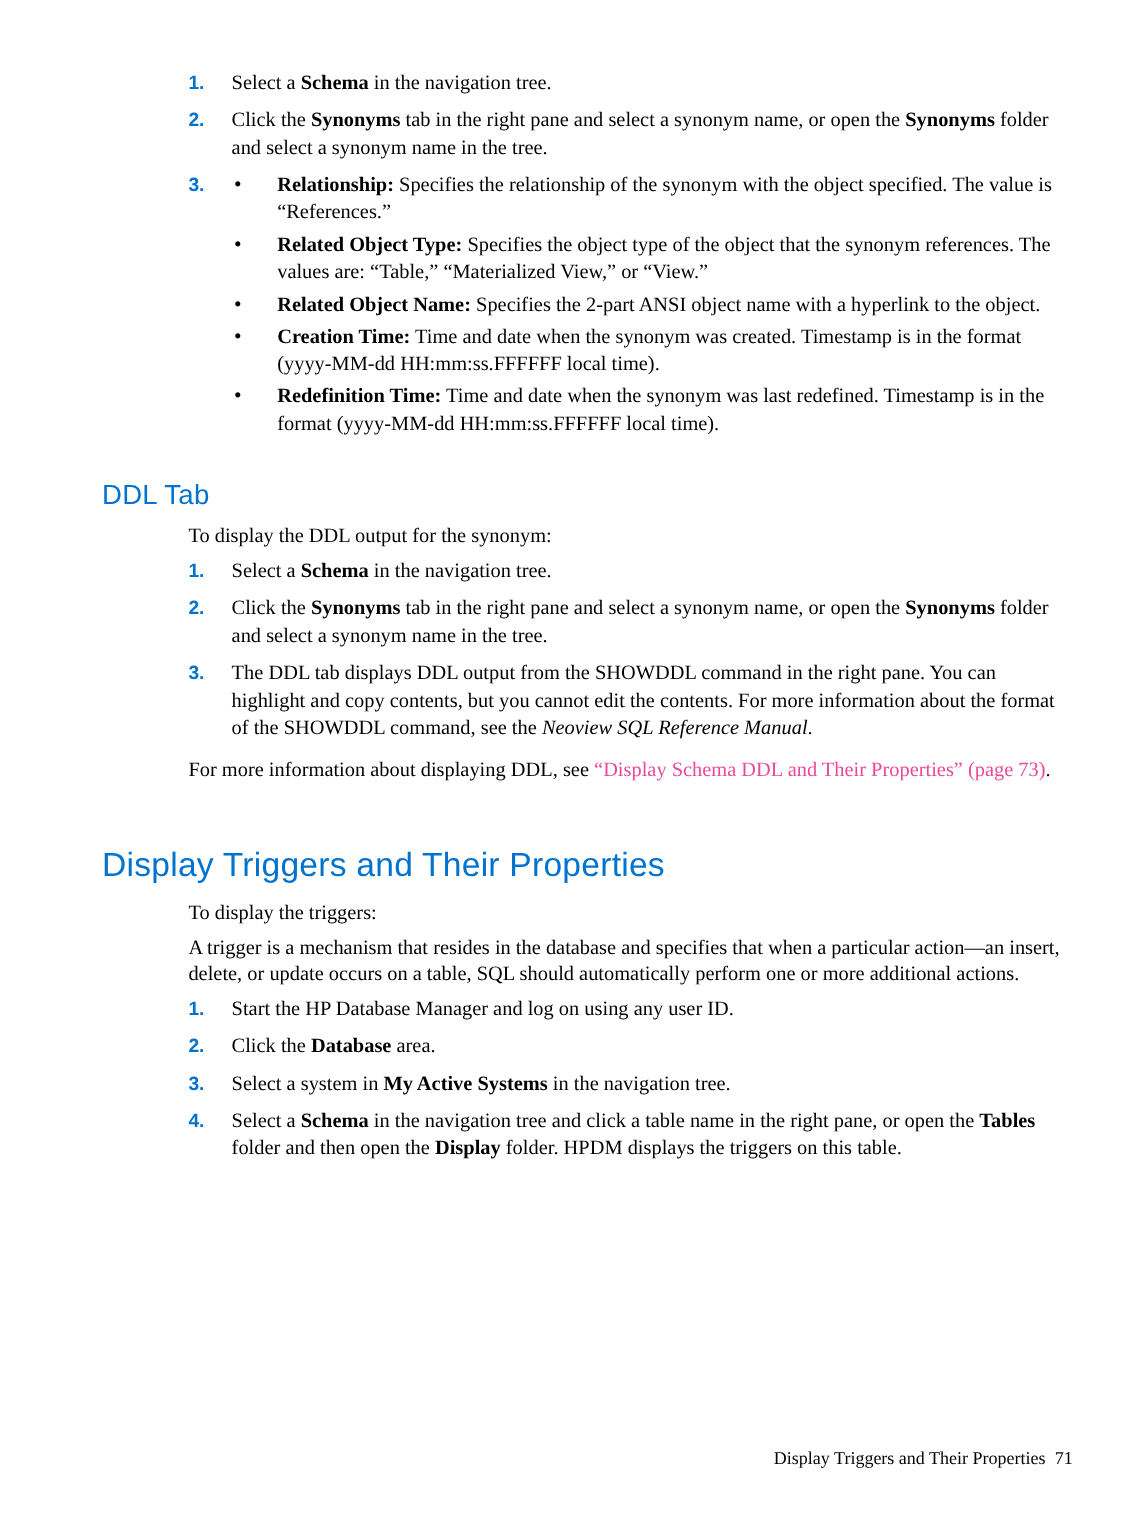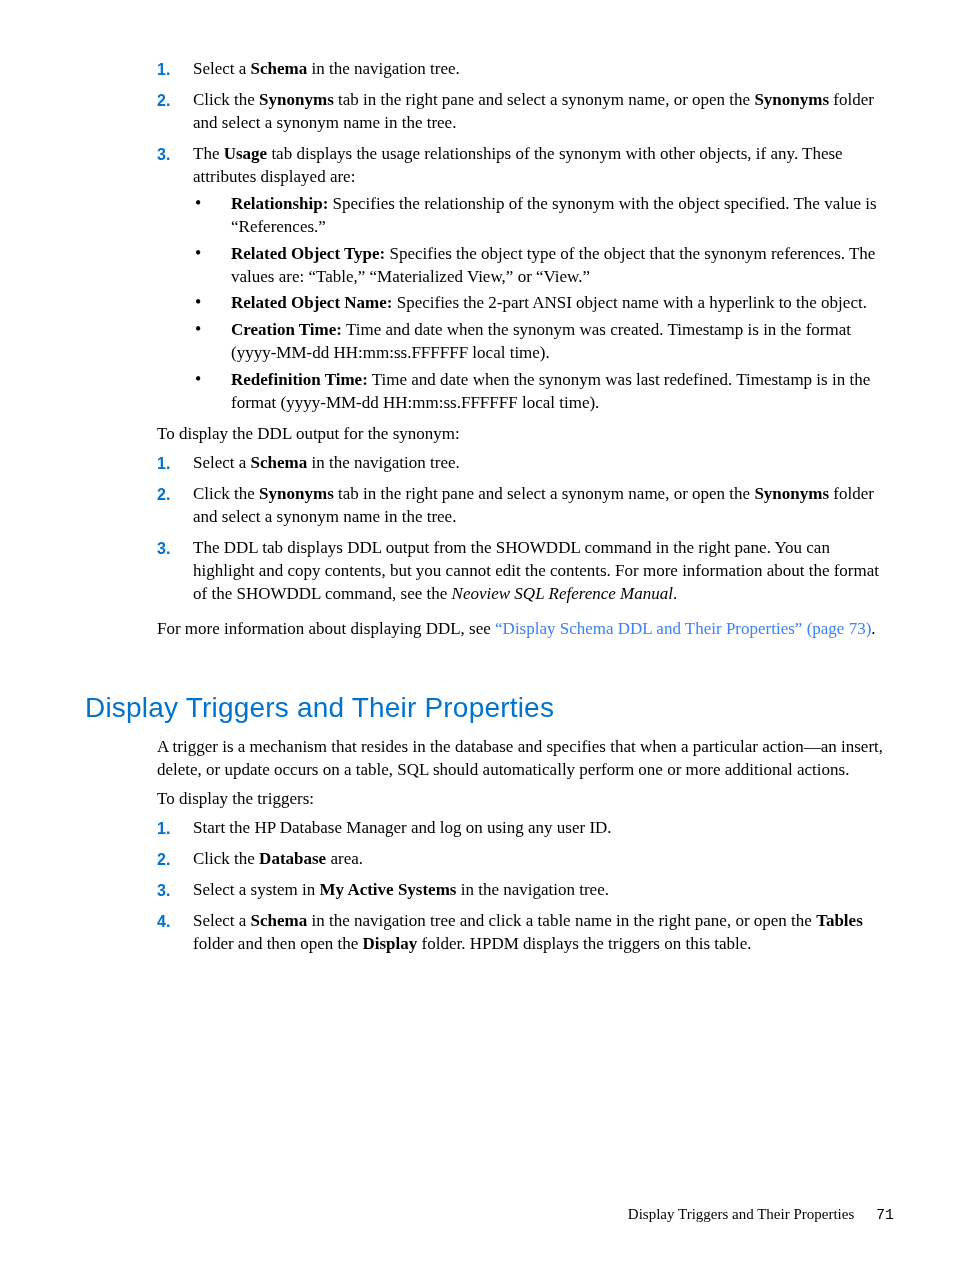--- a/index.html
+++ b/index.html
@@ -84,35 +84,34 @@
     margin: 48px 0 10px 0;
     letter-spacing: 0.2px;
   }
   .body-indent {
     margin-left: 72px;
   }
   .body-indent p {
     margin: 0 0 6px 0;
   }
   a.link {
-    color: #3b82f6;
+    color: #ec4899;
     text-decoration: none;
   }
   .italic { font-style: italic; }
   .bold { font-weight: bold; }
   .footer {
     position: absolute;
     bottom: 45px;
     right: 60px;
     font-size: 15px;
     font-family: "Palatino Linotype", Palatino, Georgia, serif;
   }
   .footer .pg {
-    margin-left: 18px;
-    font-family: Liberation Mono, monospace;
+    margin-left: 4px;
   }
 </style>
 </head>
 <body>
 
 <div class="page">
 
   <ol class="ol indent-1">
     <li class="ol-item">
       <span class="num">1.</span>
@@ -126,23 +125,20 @@
       <span class="num">2.</span>
       <div class="ol-body">
         <p>
           <span>Click the </span><span class="bold">Synonyms</span><span> tab in the right pane and select a synonym name, or open the </span><span class="bold">Synonyms</span><span> folder and select a synonym name in the tree.</span>
         </p>
       </div>
     </li>
     <li class="ol-item">
       <span class="num">3.</span>
       <div class="ol-body">
-        <p>
-          <span>The </span><span class="bold">Usage</span><span> tab displays the usage relationships of the synonym with other objects, if any. These attributes displayed are:</span>
-        </p>
         <ul class="bulleted">
           <li>
             <span class="bullet">•</span>
             <div class="bul-body">
               <span class="bold">Relationship:</span><span> Specifies the relationship of the synonym with the object specified. The value is “References.”</span>
             </div>
           </li>
           <li>
             <span class="bullet">•</span>
             <div class="bul-body">
@@ -165,20 +161,21 @@
             <span class="bullet">•</span>
             <div class="bul-body">
               <span class="bold">Redefinition Time:</span><span> Time and date when the synonym was last redefined. Timestamp is in the format (yyyy-MM-dd HH:mm:ss.FFFFFF local time).</span>
             </div>
           </li>
         </ul>
       </div>
     </li>
   </ol>
 
+  <h2 class="sub">DDL Tab</h2>
   <div class="body-indent">
     <p>To display the DDL output for the synonym:</p>
   </div>
   <ol class="ol indent-1">
     <li class="ol-item">
       <span class="num">1.</span>
       <div class="ol-body">
         <p>
           <span>Select a </span><span class="bold">Schema</span><span> in the navigation tree.</span>
         </p>
@@ -202,22 +199,22 @@
     </li>
   </ol>
   <div class="body-indent" style="margin-top:8px;">
     <p>
       <span>For more information about displaying DDL, see </span><a class="link">“Display Schema DDL and Their Properties” (page 73)</a><span>.</span>
     </p>
   </div>
 
   <h1 class="main">Display Triggers and Their Properties</h1>
   <div class="body-indent">
+    <p>To display the triggers:</p>
     <p>A trigger is a mechanism that resides in the database and specifies that when a particular action—an insert, delete, or update occurs on a table, SQL should automatically perform one or more additional actions.</p>
-    <p>To display the triggers:</p>
   </div>
   <ol class="ol indent-1">
     <li class="ol-item">
       <span class="num">1.</span>
       <div class="ol-body">
         <p>Start the HP Database Manager and log on using any user ID.</p>
       </div>
     </li>
     <li class="ol-item">
       <span class="num">2.</span>

